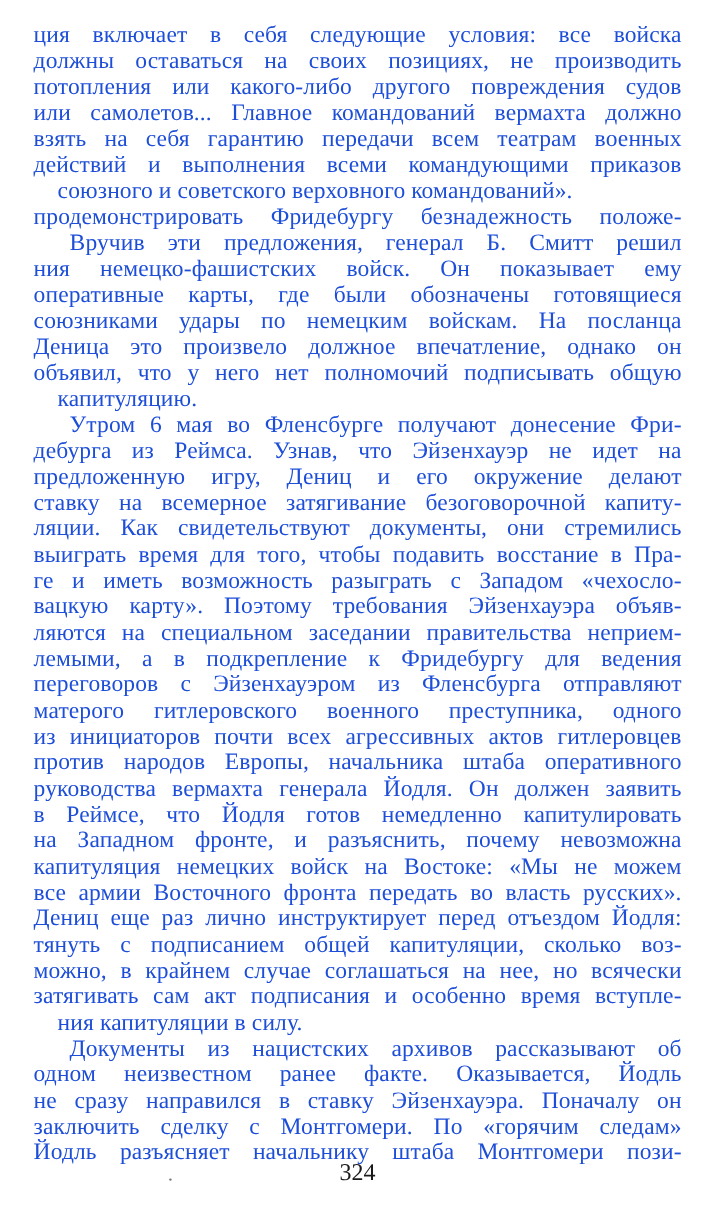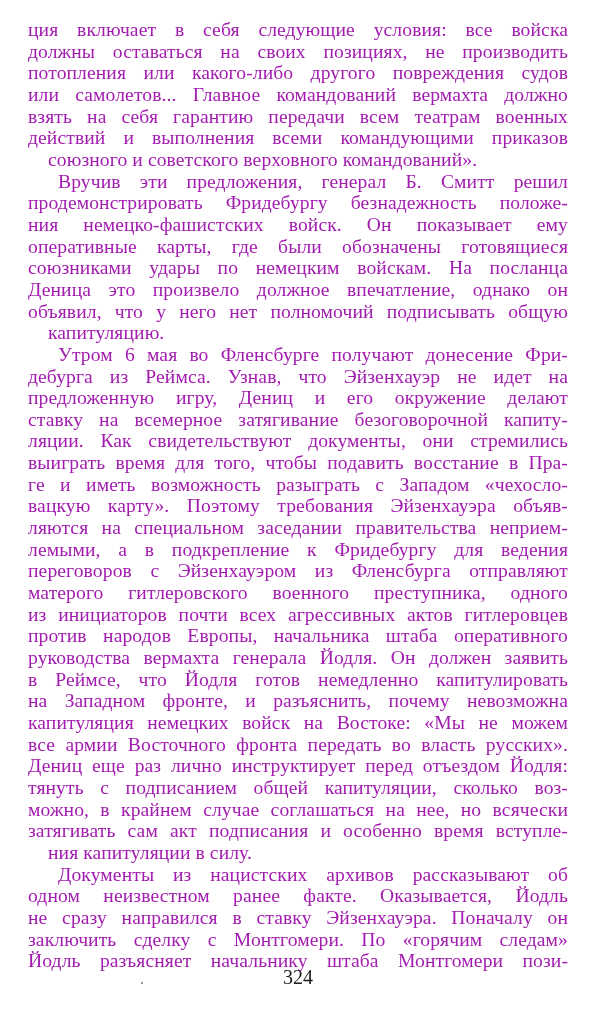--- a/index.html
+++ b/index.html
@@ -5,21 +5,21 @@
   html, body { margin: 0; padding: 0; background: #ffffff; }
   body { width: 600px; height: 1015px; position: relative; overflow: hidden; }
   .page {
     position: absolute; left: 0; top: 0; width: 600px; height: 1015px;
     background: #ffffff;
   }
   .text-block {
     position: absolute; left: 28px; top: 19px; width: 540px;
     font-family: "Liberation Serif", serif;
     font-size: 19.6px;
-    color: #a21caf;
+    color: #1d4ed8;
   }
   .line {
     display: block;
     height: 21.67px;
     line-height: 21.67px;
     white-space: nowrap;
     text-align: justify;
     text-align-last: justify;
     letter-spacing: 0.1px;
   }
@@ -46,22 +46,22 @@
       <span class="line">ция включает в себя следующие условия: все войска</span>
       <span class="line">должны оставаться на своих позициях, не производить</span>
       <span class="line">потопления или какого-либо другого повреждения судов</span>
       <span class="line">или самолетов... Главное командований вермахта должно</span>
       <span class="line">взять на себя гарантию передачи всем театрам военных</span>
       <span class="line">действий и выполнения всеми командующими приказов</span>
       <span class="line last">союзного и советского верховного командований».</span>
     </div>
 
     <div>
+      <span class="line">продемонстрировать Фридебургу безнадежность положе-</span>
       <span class="line indent">Вручив эти предложения, генерал Б. Смитт решил</span>
-      <span class="line">продемонстрировать Фридебургу безнадежность положе-</span>
       <span class="line">ния немецко-фашистских войск. Он показывает ему</span>
       <span class="line">оперативные карты, где были обозначены готовящиеся</span>
       <span class="line">союзниками удары по немецким войскам. На посланца</span>
       <span class="line">Деница это произвело должное впечатление, однако он</span>
       <span class="line">объявил, что у него нет полномочий подписывать общую</span>
       <span class="line last">капитуляцию.</span>
     </div>
 
     <div>
       <span class="line indent">Утром 6 мая во Фленсбурге получают донесение Фри-</span>

